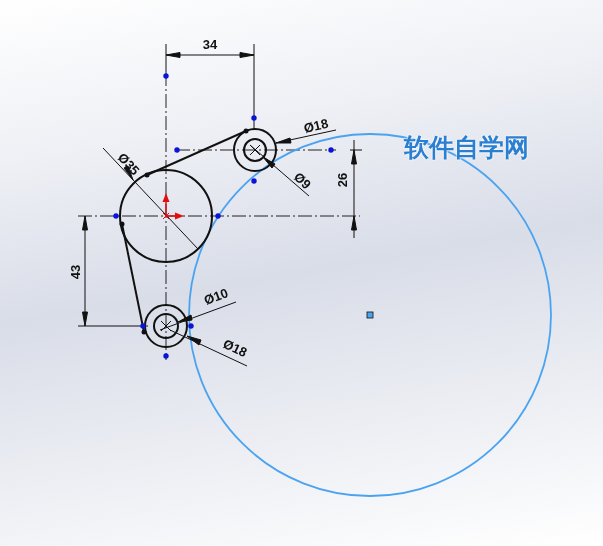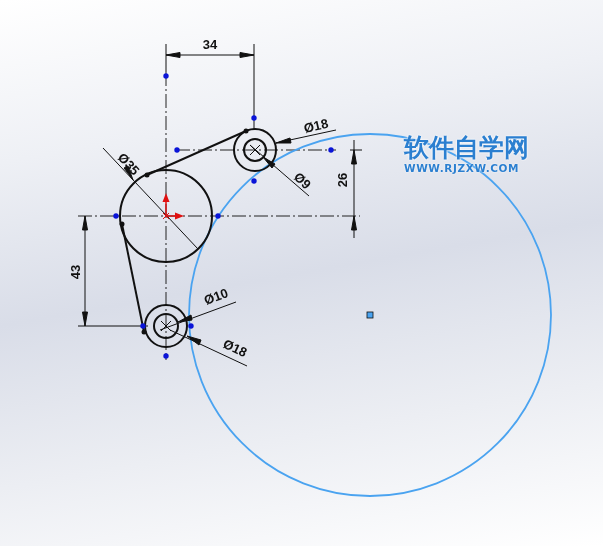--- a/index.html
+++ b/index.html
@@ -1,21 +1,21 @@
 <!DOCTYPE html>
 <html><head>
 <meta charset="utf-8">
 <style>
   html,body{margin:0;padding:0;}
   body{width:603px;height:546px;overflow:hidden;position:relative;
     background:linear-gradient(170deg,#ffffff 0%,#eef0f5 25%,#d9dde8 50%,#eceef3 75%,#ffffff 100%);
     font-family:"Liberation Sans",sans-serif;}
   #canvas{position:absolute;left:0;top:0;}
   .dim-text{font-family:"Liberation Sans Narrow","Liberation Sans",sans-serif;font-weight:bold;font-size:13px;fill:#111;}
-  .wm{position:absolute;left:404px;top:134px;text-align:left;}
+  .wm{position:absolute;left:404px;top:134px;text-align:right;}
   .wm-cn{font-family:"DejaVu Sans",sans-serif;font-weight:bold;font-size:25px;color:#2b7fd0;letter-spacing:0px;line-height:28px;
      text-shadow:0 0 2px #fff,0 0 2px #fff;}
   .wm-en{font-family:"DejaVu Sans",sans-serif;font-weight:bold;font-size:10.5px;color:#2b7fd0;letter-spacing:0.6px;line-height:12px;
      text-shadow:0 0 2px #fff;}
 </style>
 </head>
 <body>
 
 <svg id="canvas" width="603" height="546" viewBox="0 0 603 546">
 
@@ -126,14 +126,13 @@
     <circle cx="116" cy="216" r="2.7"></circle>
     <circle cx="218" cy="216" r="2.7"></circle>
     <circle cx="143" cy="326" r="2.7"></circle>
     <circle cx="191" cy="326" r="2.7"></circle>
     <circle cx="166" cy="356" r="2.7"></circle>
   </g>
 </svg>
 
 <div class="wm">
   <div class="wm-cn">软件自学网</div>
-  <div class="wm-en">WWW.RJZXW.COM</div>
 </div>
 
 </body></html>

